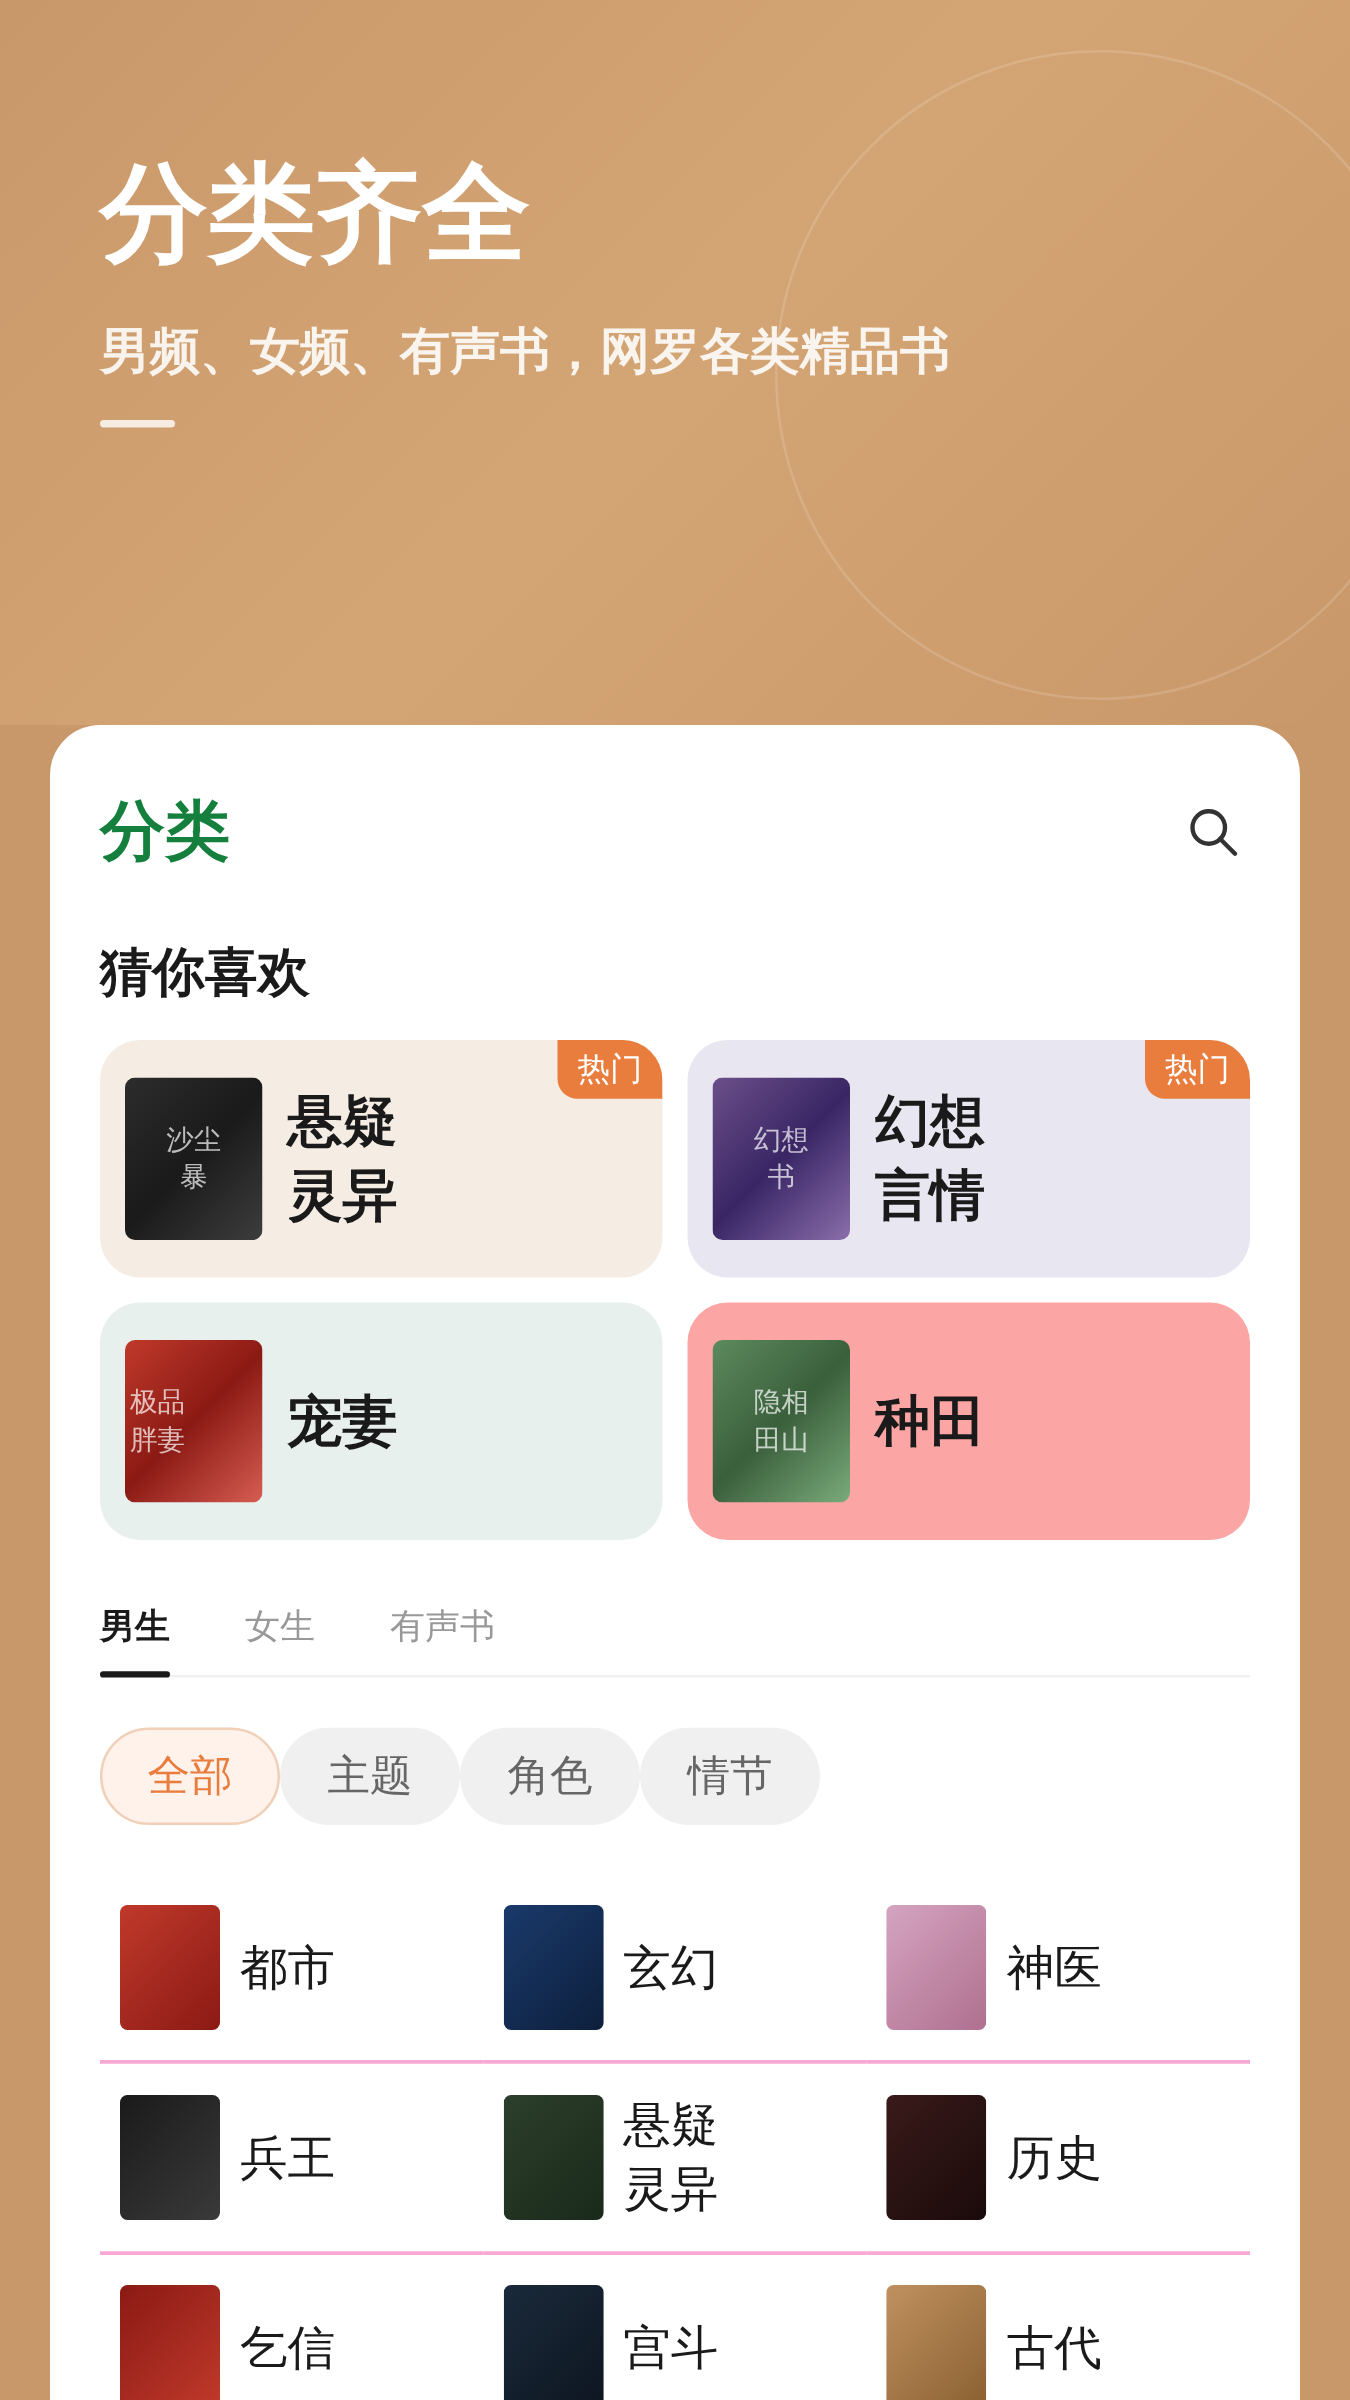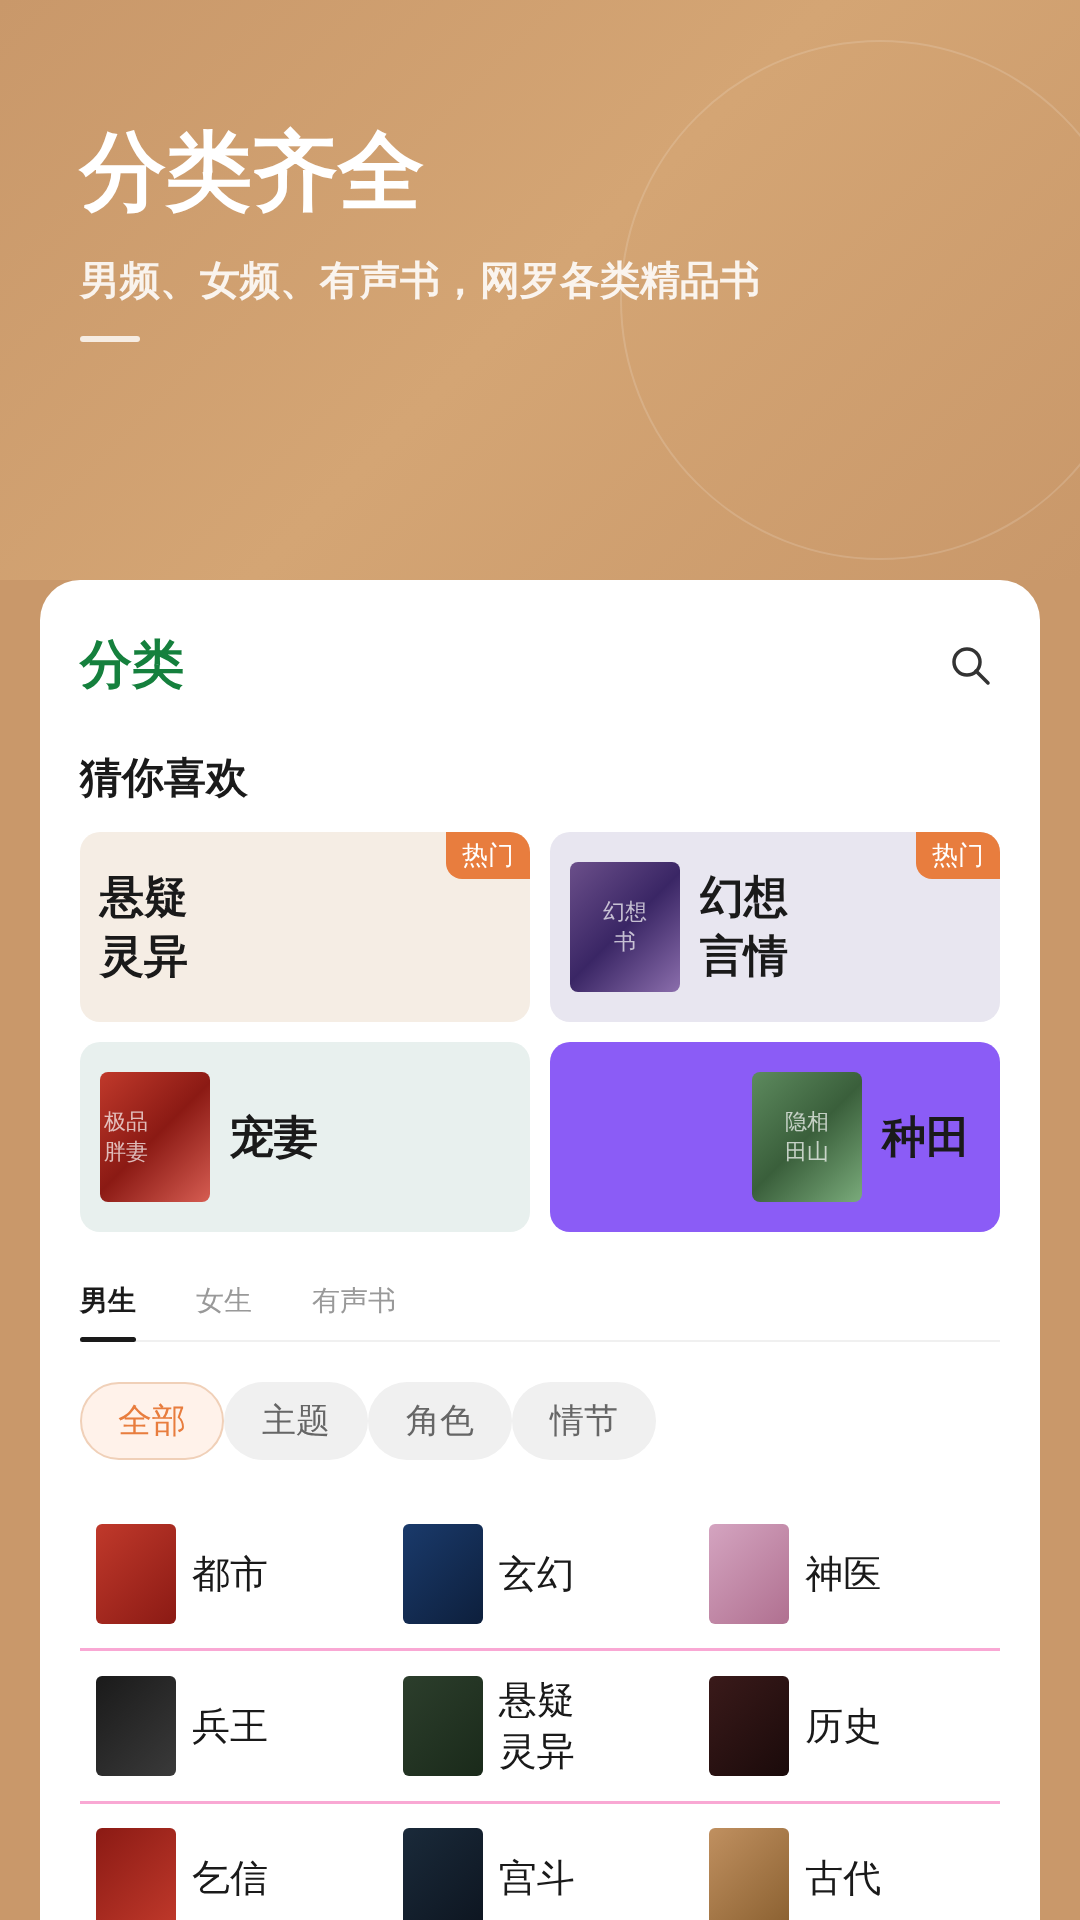--- a/index.html
+++ b/index.html
@@ -99,33 +99,33 @@
     }
 
     .genre-grid {
       display: grid;
       grid-template-columns: 1fr 1fr;
       gap: 20px;
       margin-bottom: 50px;
     }
 
     .genre-card {
-      border-radius: 20px;
+      border-radius: 32px;
       padding: 30px 30px 30px 20px;
       display: flex;
       align-items: center;
       position: relative;
       overflow: hidden;
       min-height: 170px;
     }
 
     .genre-card.mystery { background: #f5ede4; }
     .genre-card.fantasy { background: #e8e6f0; }
     .genre-card.romance { background: #e8f0ee; }
-    .genre-card.farming { background: #8b5cf6; justify-content: flex-end; }
+    .genre-card.farming { background: #fca5a5; }
 
     .hot-badge {
       position: absolute;
       top: 0;
       right: 0;
       background: #e87d3e;
       color: #fff;
       font-size: 26px;
       padding: 6px 16px;
       border-radius: 0 16px 0 16px;
@@ -352,20 +352,25 @@
       </svg>
     </div>
   </div>
 
   <div class="section-title">猜你喜欢</div>
 
   <div class="genre-grid">
 
     <div class="genre-card mystery">
       <div class="hot-badge">热门</div>
+      <div class="genre-book-img">
+        <div class="book-cover-mystery">
+          <span class="book-text-overlay">沙尘<br>暴</span>
+        </div>
+      </div>
       <span class="genre-label">悬疑<br>灵异</span>
     </div>
 
     <div class="genre-card fantasy">
       <div class="hot-badge">热门</div>
       <div class="genre-book-img">
         <div class="book-cover-fantasy">
           <span class="book-text-overlay">幻想<br>书</span>
         </div>
       </div>

